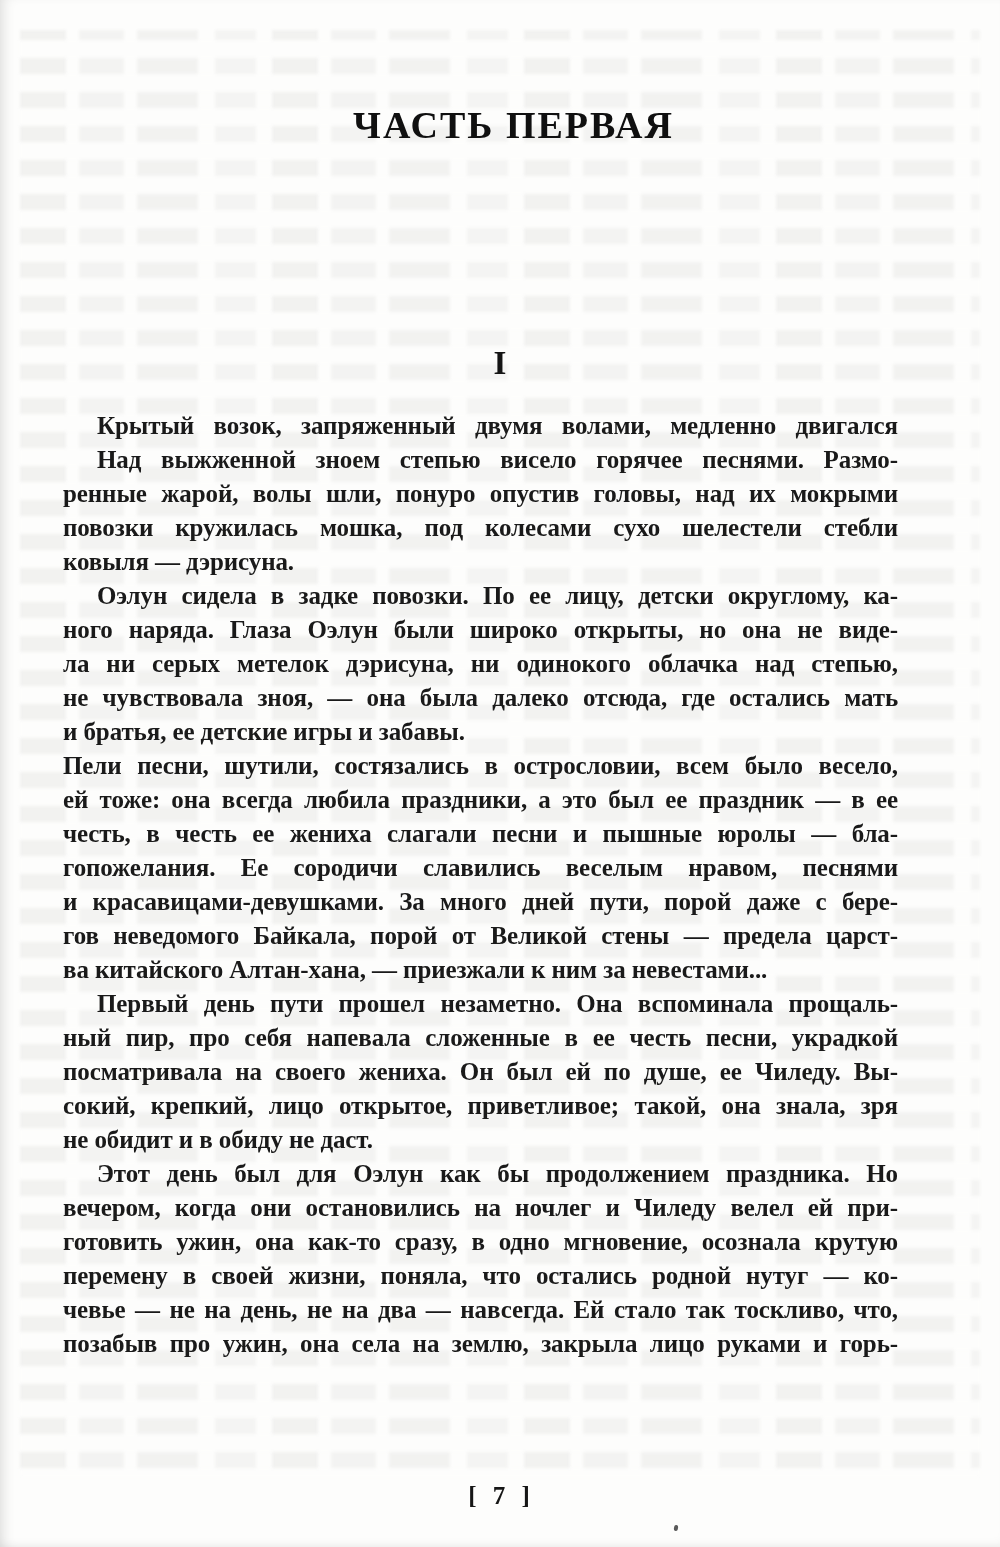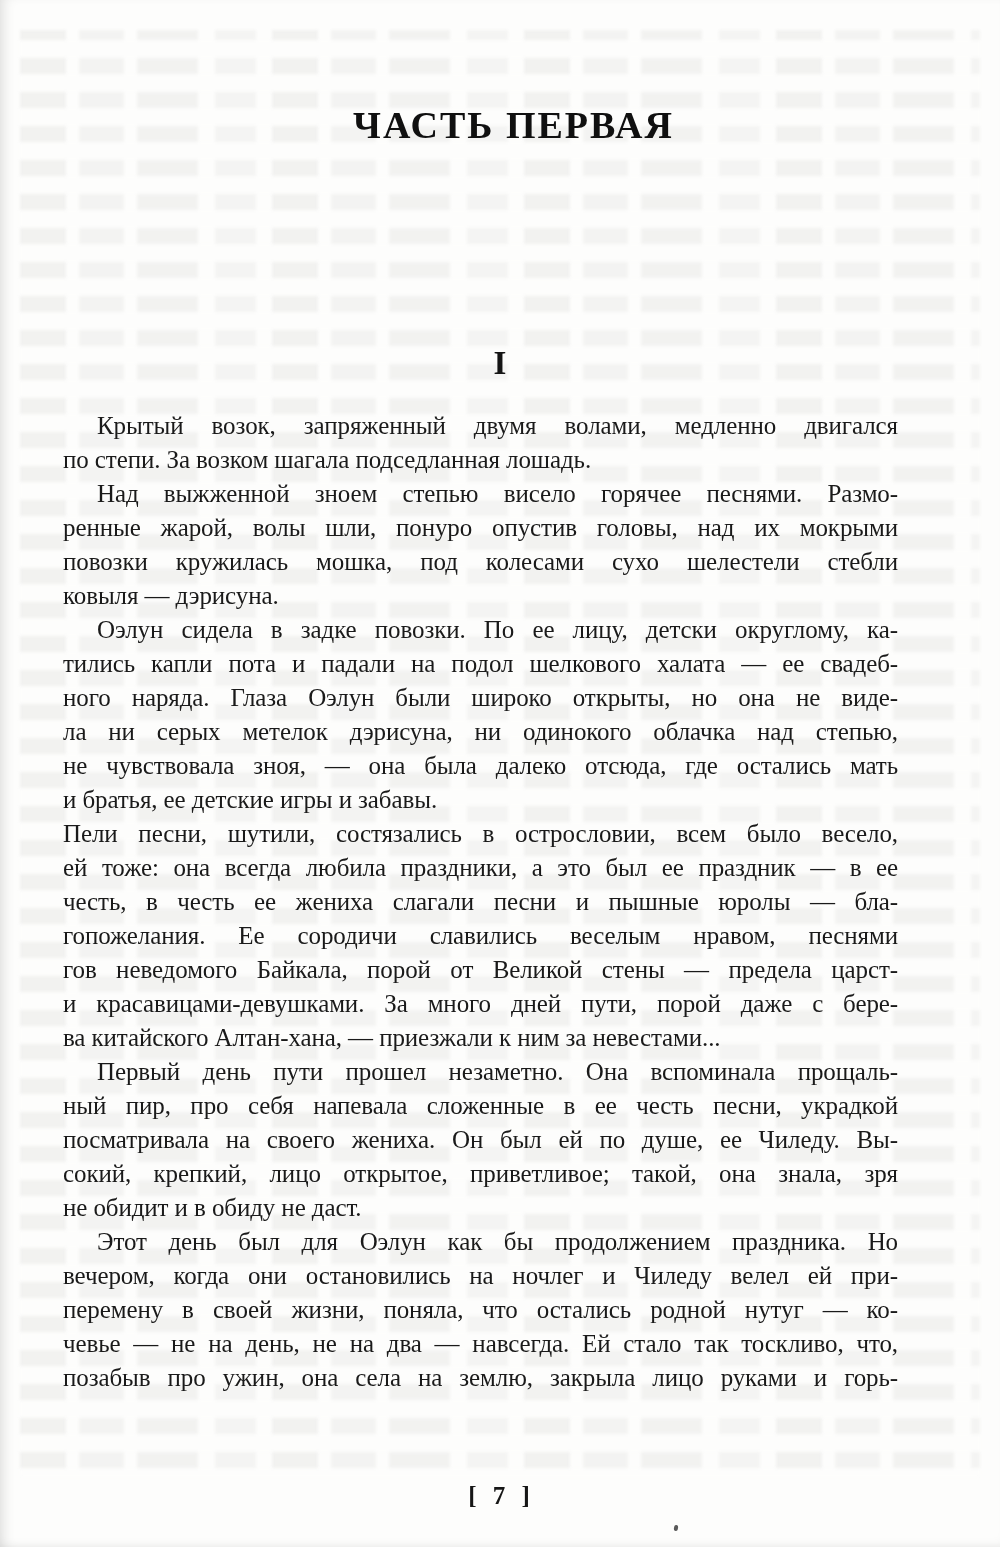--- a/index.html
+++ b/index.html
@@ -45,20 +45,21 @@
   .body-text{
     position:absolute;top:409px;left:63px;width:835px;
     font-size:25px;line-height:34px;color:#1a1a1a;
     letter-spacing:-0.1px;
   }
   .para{margin:0;}
   .line{
     white-space:nowrap;
     text-align:justify;
     text-align-last:justify;
+    font-weight:bold;
   }
   .line.first{text-indent:34px;}
   .line.last{text-align-last:left;}
   .page-number{
     position:absolute;top:1482px;left:0;right:0;
     text-align:center;
     font-size:25px;font-weight:700;color:#161616;
     letter-spacing:2px;
     word-spacing:6px;
   }
@@ -73,55 +74,54 @@
 <div class="page">
   <div class="bleed"></div>
 
   <h1 class="part-title">ЧАСТЬ ПЕРВАЯ</h1>
 
   <div class="chapter-numeral">I</div>
 
   <div class="body-text">
       <div class="para">
         <div class="line first">Крытый возок, запряженный двумя волами, медленно двигался</div>
-        <div class="line last">по степи. За возком шагала подседланная лошадь.</div>
       </div>
       <div class="para">
         <div class="line first">Над выжженной зноем степью висело горячее песнями. Размо-</div>
         <div class="line">ренные жарой, волы шли, понуро опустив головы, над их мокрыми</div>
         <div class="line">повозки кружилась мошка, под колесами сухо шелестели стебли</div>
         <div class="line last">ковыля — дэрисуна.</div>
       </div>
       <div class="para">
         <div class="line first">Оэлун сидела в задке повозки. По ее лицу, детски округлому, ка-</div>
-        <div class="line">тились капли пота и падали на подол шелкового халата — ее свадеб-</div>
         <div class="line">ного наряда. Глаза Оэлун были широко открыты, но она не виде-</div>
         <div class="line">ла ни серых метелок дэрисуна, ни одинокого облачка над степью,</div>
         <div class="line">не чувствовала зноя, — она была далеко отсюда, где остались мать</div>
         <div class="line last">и братья, ее детские игры и забавы.</div>
       </div>
       <div class="para">
         <div class="line">Пели песни, шутили, состязались в острословии, всем было весело,</div>
         <div class="line">ей тоже: она всегда любила праздники, а это был ее праздник — в ее</div>
         <div class="line">честь, в честь ее жениха слагали песни и пышные юролы — бла-</div>
         <div class="line">гопожелания. Ее сородичи славились веселым нравом, песнями</div>
+        <div class="line">и красавицами-девушками. За много дней пути, порой даже с бере-</div>
         <div class="line">гов неведомого Байкала, порой от Великой стены — предела царст-</div>
-        <div class="line">и красавицами-девушками. За много дней пути, порой даже с бере-</div>
         <div class="line last">ва китайского Алтан-хана, — приезжали к ним за невестами...</div>
       </div>
       <div class="para">
         <div class="line first">Первый день пути прошел незаметно. Она вспоминала прощаль-</div>
         <div class="line">ный пир, про себя напевала сложенные в ее честь песни, украдкой</div>
         <div class="line">посматривала на своего жениха. Он был ей по душе, ее Чиледу. Вы-</div>
         <div class="line">сокий, крепкий, лицо открытое, приветливое; такой, она знала, зря</div>
         <div class="line last">не обидит и в обиду не даст.</div>
       </div>
       <div class="para">
         <div class="line first">Этот день был для Оэлун как бы продолжением праздника. Но</div>
         <div class="line">вечером, когда они остановились на ночлег и Чиледу велел ей при-</div>
+        <div class="line">готовить ужин, она как-то сразу, в одно мгновение, осознала крутую</div>
         <div class="line">перемену в своей жизни, поняла, что остались родной нутуг — ко-</div>
         <div class="line">чевье — не на день, не на два — навсегда. Ей стало так тоскливо, что,</div>
         <div class="line">позабыв про ужин, она села на землю, закрыла лицо руками и горь-</div>
       </div>
     </div>
 
   <div class="page-number">[ 7 ]</div>
 
   <div class="speck"></div>
 </div>

